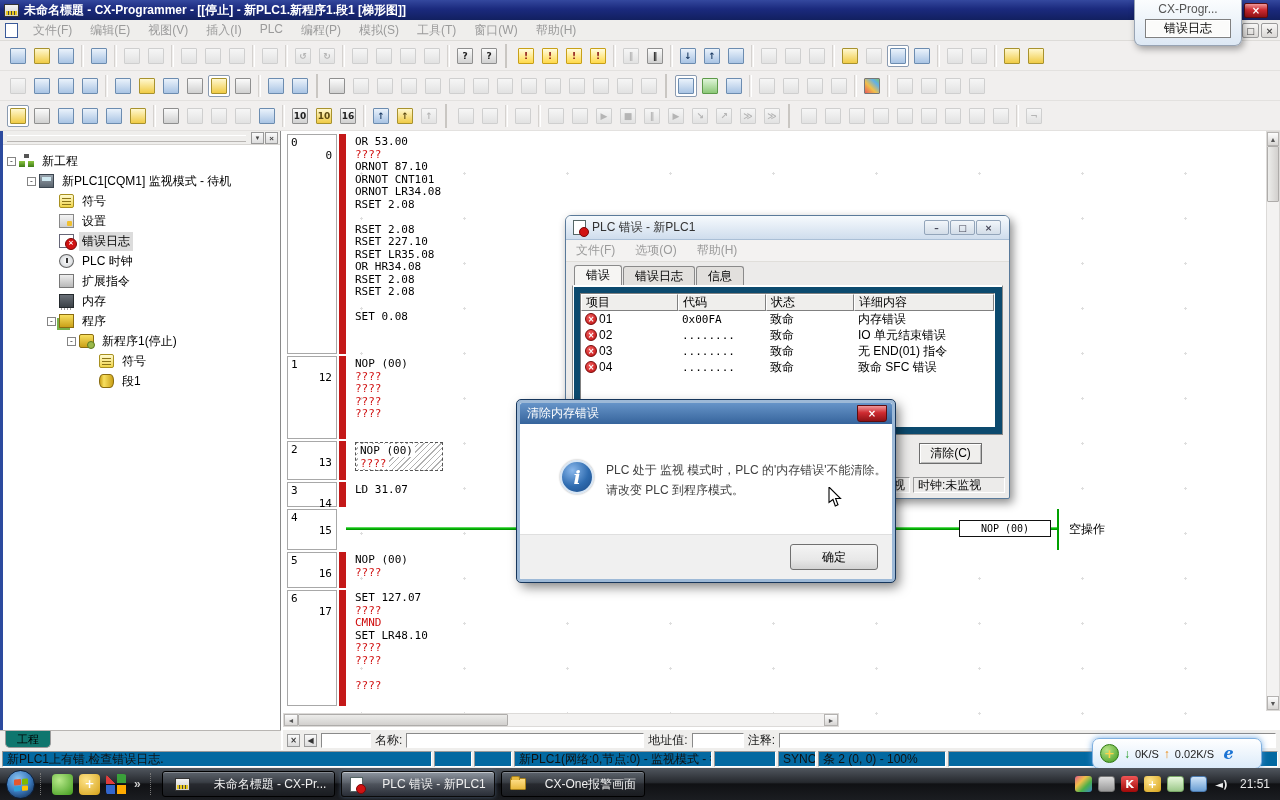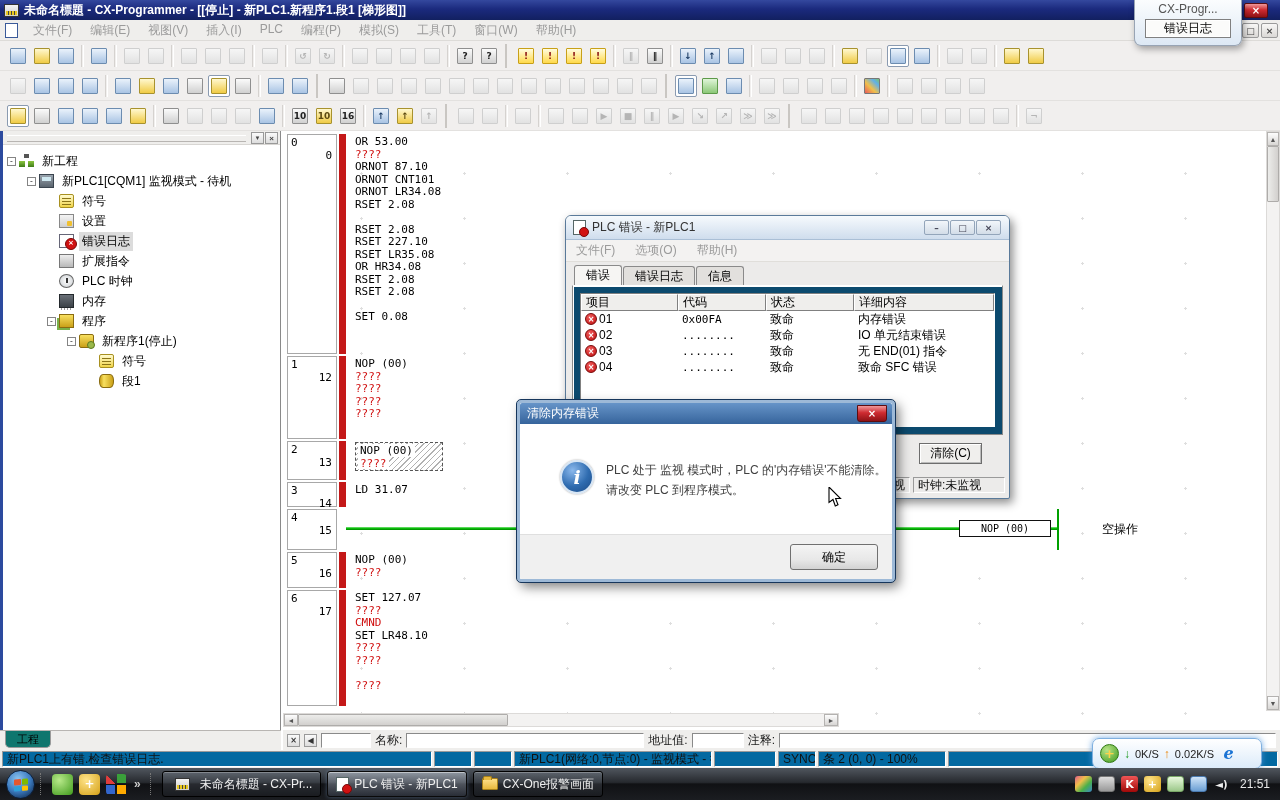--- a/index.html
+++ b/index.html
@@ -84,21 +84,21 @@
 .rung.power .rail{background:transparent}
 .rlines{flex:1;padding:2px 0 0 9px}
 .rline{height:12.5px;line-height:12.5px;font:11px "DejaVu Sans Mono",monospace;white-space:pre;color:#000}
 .rline.r{color:#d01010}
 .rung.hatched .rlines{flex:none;width:88px;margin:2px 0 0 9px;padding:1px 2px;border:1px dashed #555;background:repeating-linear-gradient(135deg,rgba(60,60,60,.4) 0 1px,transparent 1px 4px);height:max-content}
 .rung.hatched .rline{background:#fff;width:max-content;padding:0 2px}
 .power{position:relative;flex:1}
 .pline{position:absolute;left:0;top:19px;width:712px;height:3px;background:linear-gradient(#7ee87e,#00b400 55%,#008800)}
 .pbox{position:absolute;left:613px;top:12px;width:92px;height:17px;border:1px solid #111;background:#fff;font:10px "DejaVu Sans Mono",monospace;display:flex;align-items:center;justify-content:center}
 .pvline{position:absolute;left:711px;top:1px;width:2px;height:41px;background:#00a000}
-.pcomment{position:absolute;left:756px;top:13px;font-size:12px;color:#000}
+.pcomment{position:absolute;left:723px;top:13px;font-size:12px;color:#000}
 
 .sb-ar{background:linear-gradient(#fdfdfd,#d8d6d4);border:1px solid #b4b2b0;color:#555;display:flex;align-items:center;justify-content:center;font-size:7px;flex:none}
 .hscroll{position:absolute;left:0;top:582px;width:556px;height:14px;background:#f3f2f1;border:1px solid #dcdad8;display:flex}
 .hscroll .sb-ar{width:14px;height:12px}
 .hthumb{width:210px;height:12px;background:linear-gradient(#ececea,#d2d0ce);border:1px solid #aeacaa;border-radius:1px}
 .vscroll{position:absolute;right:0;top:0;width:14px;height:580px;background:#f3f2f1;border:1px solid #dcdad8;display:flex;flex-direction:column}
 .vscroll .sb-ar{width:12px;height:14px}
 .vthumb{width:12px;height:56px;background:linear-gradient(90deg,#ececea,#d2d0ce);border:1px solid #aeacaa;border-radius:1px}
 .vspace{flex:1}
 
@@ -173,21 +173,21 @@
 .orb{width:29px;height:29px;margin-left:6px;border-radius:50%;background:radial-gradient(circle at 40% 30%,#8cc4f0,#3b7bc0 50%,#16355e 85%);border:1px solid #0c1c34;position:relative;flex:none}
 .orb-flag{position:absolute;left:7px;top:8px;width:14px;height:12px;display:grid;grid-template-columns:1fr 1fr;gap:1px;transform:skewY(-4deg)}
 .orb-flag span{border-radius:1px}
 .of1{background:#e4572e}.of2{background:#7fba00}.of3{background:#2e9fd8}.of4{background:#ffc300}
 .tb-grip{width:4px;height:22px;margin:0 5px;border-left:1px dotted #777;flex:none}
 .qli{width:21px;height:21px;border-radius:4px;margin:0 3px;display:flex;align-items:center;justify-content:center;color:#fff;font:bold 12px "DejaVu Sans",sans-serif;flex:none}
 .qgreen{background:radial-gradient(circle at 35% 30%,#b8e98a,#3f9a1c)}
 .qgold{background:radial-gradient(circle at 35% 30%,#ffe48a,#d4a017)}
 .qblocks{background:linear-gradient(45deg,#e03c3c 0 48%,transparent 48%) 0 0/10px 10px no-repeat,linear-gradient(#3aa03a,#3aa03a) 11px 0/9px 9px no-repeat,linear-gradient(#3366cc,#3366cc) 0 11px/9px 9px no-repeat,linear-gradient(#ffaa00,#ffaa00) 11px 11px/9px 9px no-repeat}
 .chev{color:#ccc;font-weight:bold;margin:0 4px}
-.taskbtn{height:26px;margin:0 3px;padding:0 8px;border-radius:3px;border:1px solid #000;box-shadow:inset 0 1px 0 rgba(255,255,255,.25);background:linear-gradient(rgba(130,140,152,.38),rgba(30,33,40,.25));color:#f0f0f0;display:flex;align-items:center;gap:5px;white-space:nowrap;flex:none}
+.taskbtn{height:26px;margin:0 3px;padding:0 8px;border-radius:3px;border:1px solid #000;box-shadow:inset 0 1px 0 rgba(255,255,255,.25);background:linear-gradient(rgba(130,140,152,.38),rgba(30,33,40,.25));color:#f0f0f0;display:flex;align-items:center;gap:19px;white-space:nowrap;flex:none}
 .taskbtn.active{background:linear-gradient(rgba(205,215,228,.55),rgba(50,56,68,.65));border-color:#0a0a0a;box-shadow:inset 0 1px 0 rgba(255,255,255,.45),0 0 4px rgba(140,180,230,.4)}
 .tray{position:absolute;right:10px;top:0;height:32px;display:flex;align-items:center;gap:6px}
 .tri{width:17px;height:16px;border-radius:3px;display:flex;align-items:center;justify-content:center;color:#fff;font:bold 11px "DejaVu Sans",sans-serif;flex:none}
 .tri.multi{background:linear-gradient(135deg,#e05c8a,#f0c04a 35%,#49b04a 65%,#3a86cc)}
 .tri.gray{background:linear-gradient(#ddd,#999);border:1px solid #777}
 .tri.red{background:linear-gradient(#f05555,#a00808)}
 .tri.gold{background:radial-gradient(circle at 35% 30%,#ffe48a,#d4a017)}
 .tri.green2{background:linear-gradient(#e8f8dc,#9cc88a);border:1px solid #7aa868}
 .tri.blue2{background:linear-gradient(#cfe4f8,#6b9fd4);border:1px solid #4a7ab0}
 .tri.spk{background:transparent;color:#eee;font-size:10px}
@@ -660,30 +660,30 @@
 
           <span class="texp-sp"></span>
           <span class="tico ti-errorlog"></span>
           <span class="tlabel sel">错误日志</span>
         </div>
 
         <div class="titem">
           <span class="tind" style="width: 44px;"></span>
 
           <span class="texp-sp"></span>
+          <span class="tico ti-clock"></span>
+          <span class="tlabel">PLC 时钟</span>
+        </div>
+
+        <div class="titem">
+          <span class="tind" style="width: 44px;"></span>
+
+          <span class="texp-sp"></span>
           <span class="tico ti-expansion"></span>
           <span class="tlabel">扩展指令</span>
-        </div>
-
-        <div class="titem">
-          <span class="tind" style="width: 44px;"></span>
-
-          <span class="texp-sp"></span>
-          <span class="tico ti-clock"></span>
-          <span class="tlabel">PLC 时钟</span>
         </div>
 
         <div class="titem">
           <span class="tind" style="width: 44px;"></span>
 
           <span class="texp-sp"></span>
           <span class="tico ti-memory"></span>
           <span class="tlabel">内存</span>
         </div>
 

